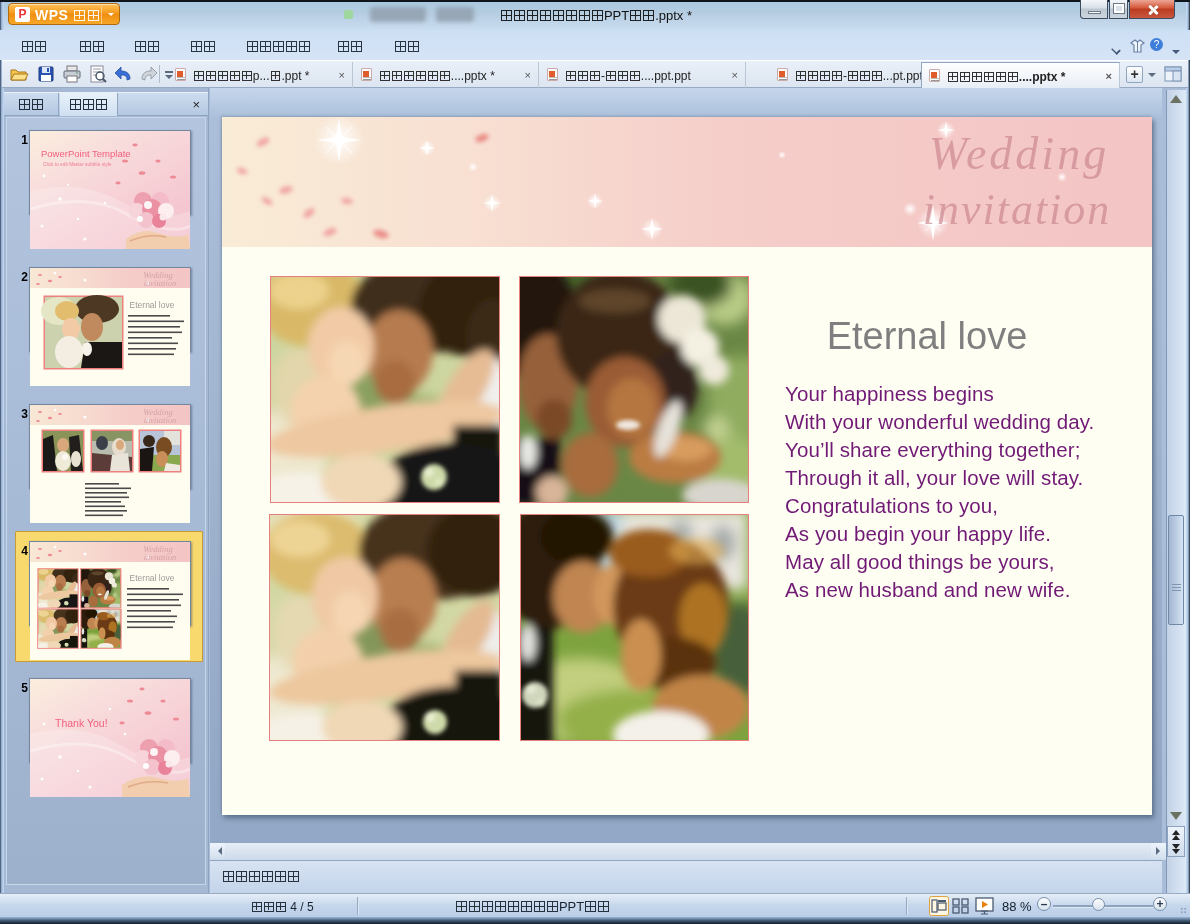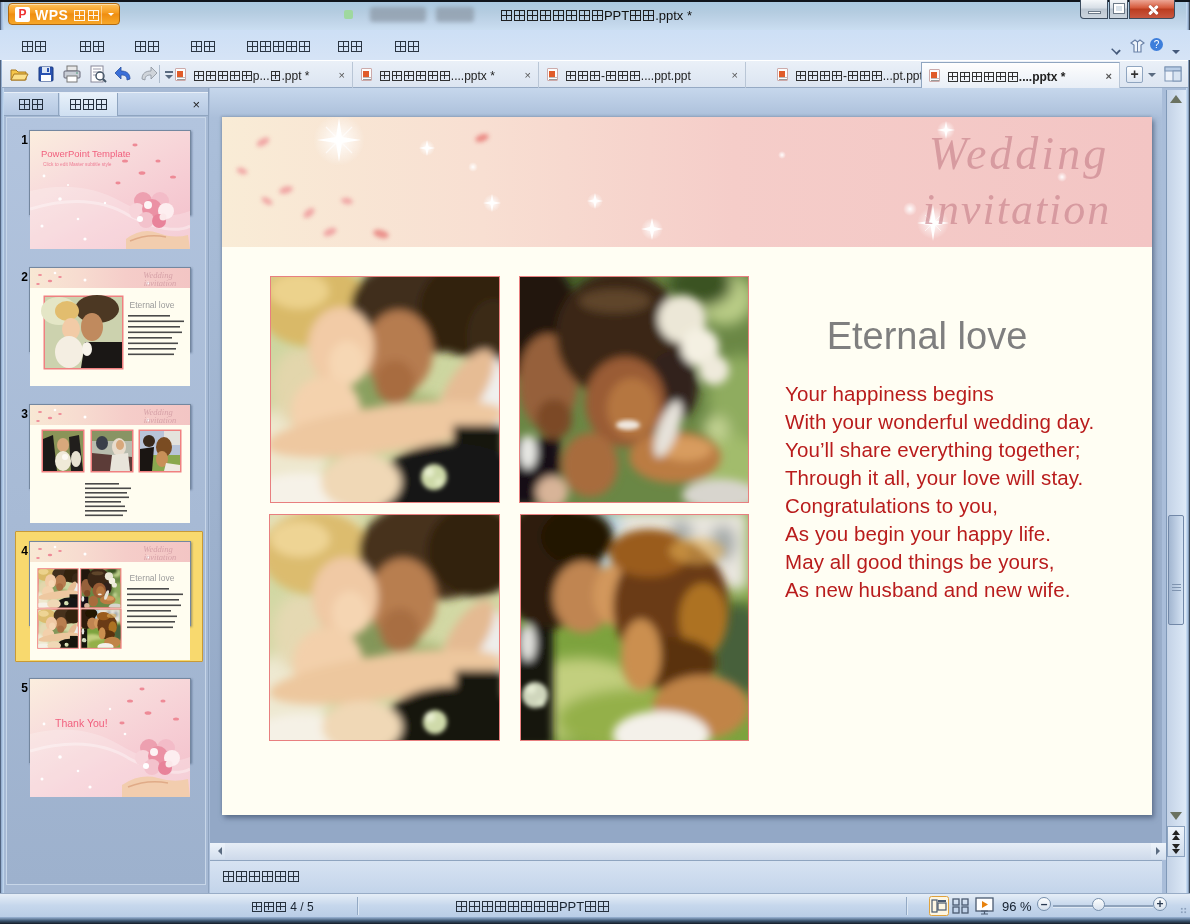--- a/index.html
+++ b/index.html
@@ -61,21 +61,21 @@
 #thumbwrap{position:absolute;left:2px;top:29px;width:200px;height:768px;border:1px solid #c7d6e8;background:linear-gradient(#b2c4de,#9db1cd)}
 .thumb{position:absolute;left:22px;width:162px;height:85px;background:#fff;border:1px solid #74879f;box-shadow:1px 1px 2px rgba(40,60,90,.45)}
 .tnum{position:absolute;left:5px;width:16px;text-align:right;font-size:12px;font-weight:bold;color:#000}
 #selbox{position:absolute;left:8px;top:413px;width:188px;height:131px;border:1px solid #c89a36;background:#f8d96e;border-radius:1px}
 
 #editor{left:210px;top:88px;width:952px;height:755px;background:linear-gradient(#c6d7ec 0px,#abbfda 30px,#a7bbd6 150px,#9db1cd 450px,#93a8c6 700px)}
 #slide{position:absolute;left:12px;top:29px;width:930px;height:698px;background:#fffef3;box-shadow:2px 3px 5px rgba(76,94,122,.8),-1px -1px 2px rgba(100,118,145,.35)}
 #slide .band{position:absolute;left:0;top:0;width:930px;height:130px;overflow:hidden}
 #slide .photo{position:absolute;outline:1px solid #e87f7f}
 #slide .etitle{position:absolute;left:505px;top:198px;width:400px;text-align:center;font-size:38px;color:#7f7f7f}
-#slide .poem{position:absolute;left:563px;top:263px;font-size:20.5px;line-height:28px;color:#b91c1c;white-space:nowrap;letter-spacing:.1px}
+#slide .poem{position:absolute;left:563px;top:263px;font-size:20.5px;line-height:28px;color:#701a75;white-space:nowrap;letter-spacing:.1px}
 #vscroll{left:1166px;top:90px;width:20px;height:803px;background:linear-gradient(90deg,#c3d2e6,#dde9f7);border-left:1px solid #8099b8}
 #hscroll{left:210px;top:843px;width:956px;height:17px;background:linear-gradient(#e6edf6,#cdd9ea)}
 #notes{left:210px;top:860px;width:952px;height:33px;background:linear-gradient(#d7e3f2,#c3d4ea);border-top:1px solid #8fa5c0;font-size:13px;color:#1a2430}
 .dbl{position:absolute;left:5px;width:10px}
 .tri-up2{position:absolute;left:0;top:0;width:0;height:0;border:4.5px solid transparent;border-bottom:5px solid #222;border-top:none}
 .tri-down2{position:absolute;left:0;top:0;width:0;height:0;border:4.5px solid transparent;border-top:5px solid #222;border-bottom:none}
 
 #status{left:0;top:893px;width:1190px;height:24px;background:linear-gradient(#e6eef7,#c6d7ec 50%,#b9cde6);border-top:1px solid #98acc6;font-size:12px;color:#1a2430}
 .zbtn{position:absolute;top:3px;width:14px;height:14px;border-radius:50%;border:1px solid #7890ac;background:linear-gradient(#fdfefe,#d8e2ee);text-align:center;line-height:13px;font-weight:bold;color:#2a3a50;font-size:12px}
 </style></head>
@@ -696,19 +696,19 @@
       <rect x="1" y="1" width="6" height="6" fill="none" stroke="#4a5a70" stroke-width="1.3"></rect>
       <rect x="10" y="1" width="6" height="6" fill="none" stroke="#4a5a70" stroke-width="1.3"></rect>
       <rect x="1" y="9" width="6" height="6" fill="none" stroke="#4a5a70" stroke-width="1.3"></rect>
       <rect x="10" y="9" width="6" height="6" fill="none" stroke="#4a5a70" stroke-width="1.3"></rect>
     </svg>
  <svg style="position:absolute;left:975px;top:3px" width="19" height="18" viewBox="0 0 19 18">
       <rect x="1" y="1" width="17" height="13" fill="#fff" stroke="#4a5a70" stroke-width="1.3"></rect>
       <path d="M7 4 L13 7.5 L7 11 Z" fill="#e8820e"></path>
       <path d="M6 14 L13 14 M9.5 14 L9.5 17 M6 17 L13 17" stroke="#4a5a70" stroke-width="1.2"></path>
     </svg>
- <span style="position:absolute;left:1002px;top:5px;font-size:13px;color:#15202e">96 %</span>
+ <span style="position:absolute;left:1002px;top:5px;font-size:13px;color:#15202e">88 %</span>
  <span class="zbtn" style="left:1037px">–</span>
  <span style="position:absolute;left:1053px;top:11px;width:100px;height:2px;background:#8fa3bc;box-shadow:0 1px 0 #dfe9f4"></span>
  <span style="position:absolute;left:1092px;top:4px;width:13px;height:13px;border-radius:50%;border:1px solid #7890ac;background:linear-gradient(#fdfefe,#d8e2ee)"></span>
  <span class="zbtn" style="left:1153px">+</span>
  <span style="position:absolute;right:3px;top:13px;width:7px;height:7px;background:radial-gradient(circle 1.2px,#8ba0bc 1px,transparent 1.2px) 0 0/3.5px 3.5px"></span>
 </div>
 
 </body></html>

